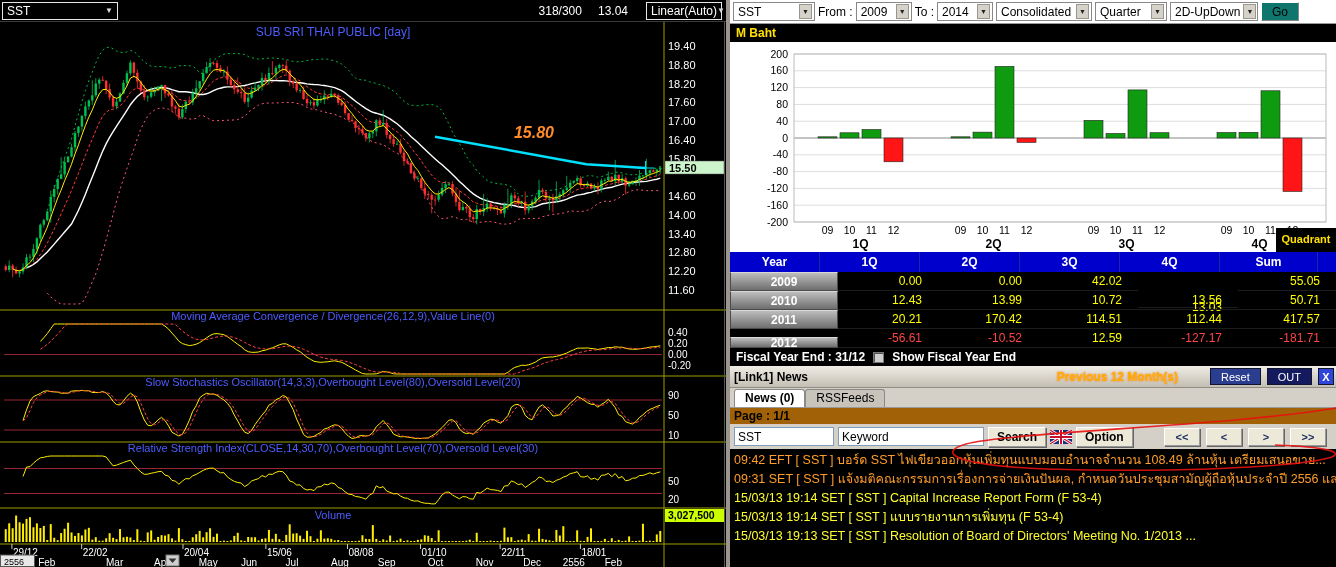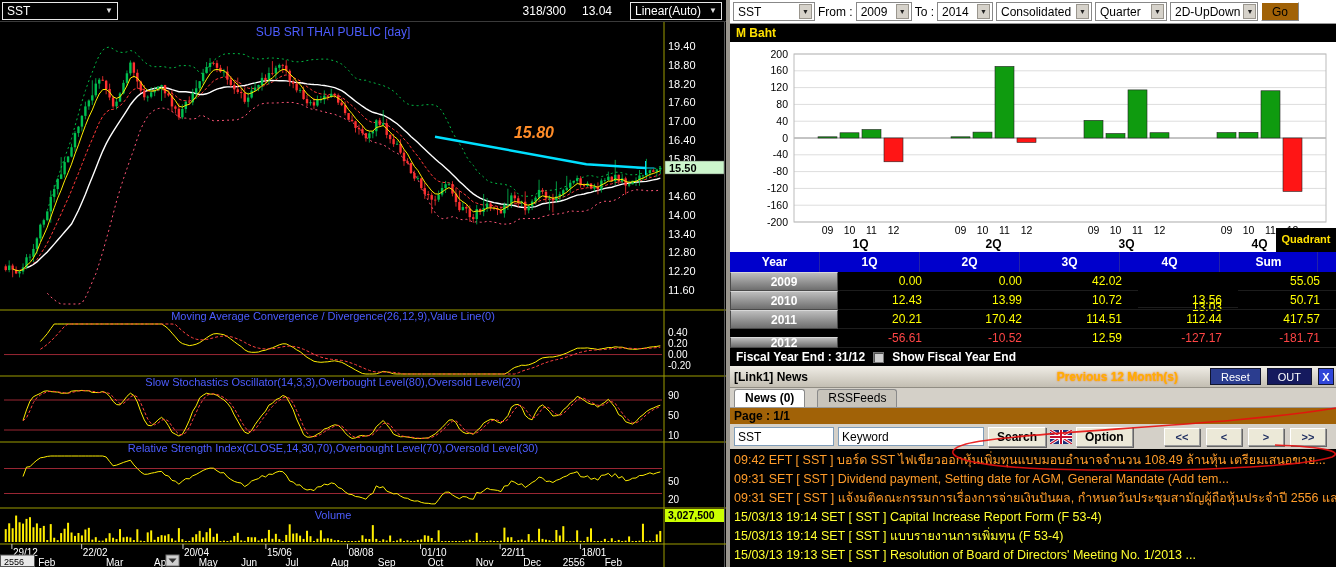--- a/index.html
+++ b/index.html
@@ -3,54 +3,54 @@
 <meta charset="utf-8">
 <style>
 *{box-sizing:border-box;margin:0;padding:0}
 html,body{width:1336px;height:567px;overflow:hidden;background:#000;font-family:"Liberation Sans",sans-serif}
 .app{display:flex;width:1336px;height:567px}
 svg text{font-family:"Liberation Sans",sans-serif}
 
 .left{width:726px;background:#000;display:flex;flex-direction:column}
 .lp-top{height:22px;display:flex;align-items:center;background:#000;border-bottom:1px solid #3a3a3a;color:#fff;font-size:12px}
 .lp-combo{display:flex;align-items:center;justify-content:space-between;border:1px solid #e8e8e8;height:18px;padding:0 4px;margin-left:2px;width:116px;cursor:default}
-.lp-scale{width:92px}
+.lp-scale{width:76px}
 .arr{font-size:8px;color:#ddd}
 .lp-right{margin-left:auto;display:flex;align-items:center;gap:16px;padding-right:4px}
 #main-chart{display:block;background:#000}
 
 .divider{width:4px;background:#9a968e}
 
 .right{width:606px;display:flex;flex-direction:column;background:#000}
 .rp-toolbar{height:24px;background:#ffffff;display:flex;align-items:center;gap:3px;padding:0 3px;font-size:12px;color:#000;border-bottom:1px solid #999;flex:none}
 .combo{background:#fff;border:1px solid #888;height:19px;display:flex;align-items:center;justify-content:space-between;padding:0 2px 0 4px;gap:3px;overflow:hidden;white-space:nowrap}
 .cArr{width:13px;height:15px;background:#d6d2ca;border:1px solid #9a968e;font-size:7px;display:flex;align-items:center;justify-content:center;color:#222;flex:none}
 .w-sst{width:82px}.w-yr{width:56px}.w-cons{width:96px}.w-q{width:72px}.w-2d{width:88px}
 .tlabel{white-space:nowrap}
-.btn-go{height:19px;width:38px;background:#a16207;border:1px solid #888;border-top-color:#fff;border-left-color:#fff;font-size:12px;font-family:inherit;cursor:default}
+.btn-go{height:19px;width:38px;background:#0f766e;border:1px solid #888;border-top-color:#fff;border-left-color:#fff;font-size:12px;font-family:inherit;cursor:default}
 #fin-chart{display:block;background:#fff;flex:none}
 #fin-table{background:#000;flex:none}
 .frow{display:flex;height:19px;font-size:12px}
 .fhead{height:20px;background:#0000cc}
 .fc{display:flex;align-items:center}
 .fh{justify-content:center;color:#fff;font-weight:bold;border-right:1px solid #2222aa}
 .fyear{background:linear-gradient(#bdbdbd,#6e6e6e);color:#fff;font-weight:bold;justify-content:center;border:1px solid #4a4a4a;border-top-color:#d8d8d8}
 .fval{color:#ffff00;justify-content:flex-end;padding-right:16px;border-bottom:1px solid #1c1c1c}
 .fval.neg{color:#ff4545}
 .fiscal{height:18px;background:#000;color:#fff;display:flex;align-items:center;font-size:12px;font-weight:bold;gap:8px;padding:0 6px;flex:none}
 .cb{width:11px;height:11px;background:#cfcfcf;border:1px solid #777;box-shadow:inset 1px 1px 0 #555;flex:none}
 
 .newswin{flex:1;display:flex;flex-direction:column;position:relative;background:#d4d0c8;overflow:hidden}
 .ntitle{height:22px;background:linear-gradient(#f0ede6,#c3beb2);display:flex;align-items:center;font-size:12px;padding:0 2px 0 4px;gap:6px;border-bottom:1px solid #918d84;flex:none}
 .tt{font-weight:bold;color:#000}
 .pnote{margin-left:auto;margin-right:26px;color:#ffb000;font-weight:bold;font-size:12px;text-shadow:0 0 2px #ff6a00}
 .btn-reset,.btn-out{height:17px;background:#2b3d8f;color:#fff;font-size:11px;border:1px solid #10142e;padding:0 10px;font-family:inherit;cursor:default}
 .btn-out{background:#151a5e;font-weight:normal}
 .btn-x{width:16px;height:17px;background:#2f45d8;color:#fff;font-weight:bold;font-size:11px;display:flex;align-items:center;justify-content:center;border:1px solid #10142e;font-family:inherit;cursor:default}
-.ntabs{height:20px;background:#d4d0c8;display:flex;align-items:flex-end;padding:2px 4px 0;gap:12px;border-bottom:1px solid #999;flex:none}
+.ntabs{height:20px;background:#d4d0c8;display:flex;align-items:flex-end;padding:2px 4px 0;gap:0;border-bottom:1px solid #999;flex:none}
 .tab{font-size:12px;padding:1px 10px 2px;border:1px solid #8a8a8a;border-bottom:none;border-radius:3px 3px 0 0;background:#c8c4bb;color:#000;cursor:default}
 .tab.active{background:#fff;font-weight:bold}
 .npage{height:16px;background:#a16207;font-size:12px;font-weight:bold;padding-left:4px;display:flex;align-items:center;flex:none}
 .nsearch{height:25px;background:#d4d0c8;display:flex;align-items:center;gap:4px;padding:0 4px;flex:none}
 .inp{height:19px;border:1px solid #7f9db9;background:#fff;font-size:12px;padding:0 3px;font-family:inherit}
 .inp-sym{width:100px}.inp-kw{width:146px}
 .btn{height:20px;background:#ece9d8;border:1px solid #999;border-top-color:#fff;border-left-color:#fff;box-shadow:1px 1px 0 #666;font-size:12px;font-weight:bold;padding:0 8px;font-family:inherit;cursor:default}
 .flag{width:22px;height:14px;flex:none}
 .navgrp{margin-left:auto;display:flex;gap:6px;padding-right:6px}
 .btn-nav{width:36px;height:18px;color:#1a2a5e;font-size:11px;padding:0}
@@ -921,21 +921,20 @@
         <button class="btn">Option</button>
         <div class="navgrp">
           <button class="btn btn-nav">&lt;&lt;</button>
           <button class="btn btn-nav">&lt;</button>
           <button class="btn btn-nav">&gt;</button>
           <button class="btn btn-nav">&gt;&gt;</button>
         </div>
       </div>
       <div class="nlist" id="news-list">
           <div class="nitem new">09:42 EFT  [ SST ]  บอร์ด SST ไฟเขียวออกหุ้นเพิ่มทุนแบบมอบอำนาจจำนวน 108.49 ล้านหุ้น เตรียมเสนอขาย...</div>
-          <div class="nitem new">09:31 SET  [ SST ]  Dividend payment, Setting date for AGM, General Mandate (Add tem...</div>
           <div class="nitem new">09:31 SET  [ SST ]  แจ้งมติคณะกรรมการเรื่องการจ่ายเงินปันผล, กำหนดวันประชุมสามัญผู้ถือหุ้นประจำปี 2556 และการเ...</div>
           <div class="nitem">15/03/13 19:14  SET  [ SST ]  Capital Increase Report Form (F 53-4)</div>
           <div class="nitem">15/03/13 19:14  SET  [ SST ]  แบบรายงานการเพิ่มทุน (F 53-4)</div>
           <div class="nitem">15/03/13 19:13  SET  [ SST ]  Resolution of Board of Directors' Meeting No. 1/2013 ...</div>
         </div>
       <svg class="anno" width="606" height="197" viewBox="0 0 606 197">
         <path d="M 606,42 C 500,60 280,66 236,78 C 208,86 220,99 316,103 C 446,107 570,101 602,91 C 613,86 597,81 545,79" fill="none" stroke="#e81010" stroke-width="1.6" opacity="0.9"></path>
       </svg>
     </div>
   </div>

